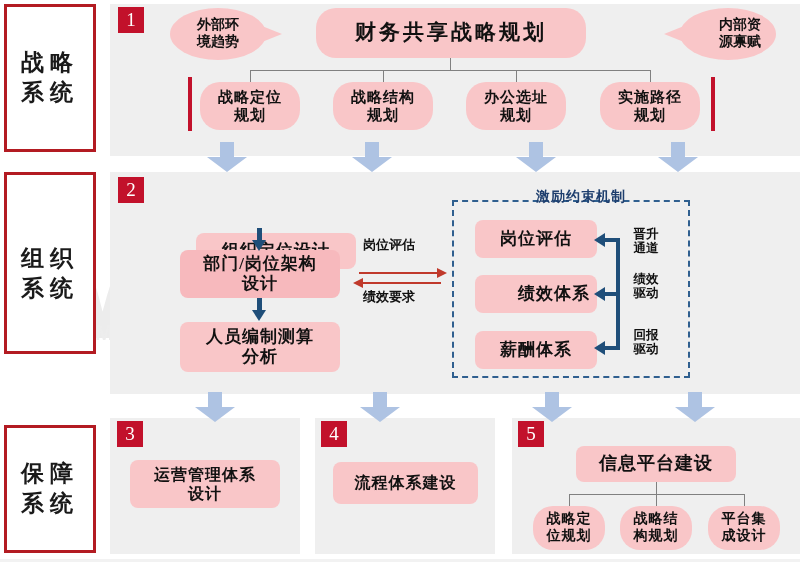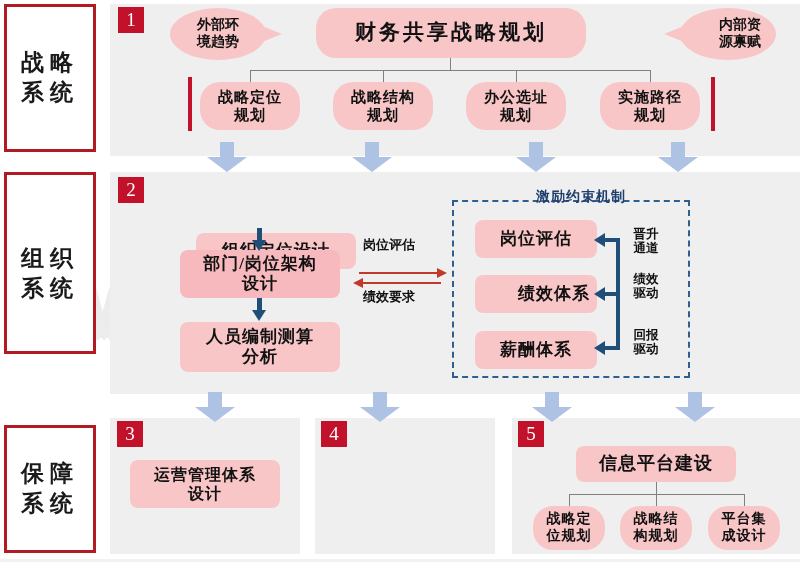--- a/index.html
+++ b/index.html
@@ -345,20 +345,23 @@
 
   <div class="panel" style="left:110px; top:418px; width:190px; height:136px;"></div>
   <div class="badge" style="left:117px; top:421px;">3</div>
   <div class="pbox round" style="left:130px; top:460px; width:150px; height:48px; font-size:16px;">
     <span style="white-space:pre-line;">运营管理体系
 设计</span>
   </div>
 
   <div class="panel" style="left:315px; top:418px; width:180px; height:136px;"></div>
   <div class="badge" style="left:321px; top:421px;">4</div>
+  <div class="pbox round" style="left:333px; top:462px; width:145px; height:42px; font-size:16px;">
+    <span style="white-space:pre-line;">流程体系建设</span>
+  </div>
 
   <div class="panel" style="left:512px; top:418px; width:288px; height:136px;"></div>
   <div class="badge" style="left:518px; top:421px;">5</div>
   <div class="pbox round" style="left:576px; top:446px; width:160px; height:36px; font-size:18px;text-align:right;">
     <span>信息平台建设</span>
   </div>
 
   <div class="cline" style="left:656px; top:482px; width:1px; height:12px;"></div>
   <div class="cline" style="left:569px; top:494px; width:175px; height:1px;"></div>
   <div class="cline" style="left:569px; top:494px; width:1px; height:12px;"></div>

